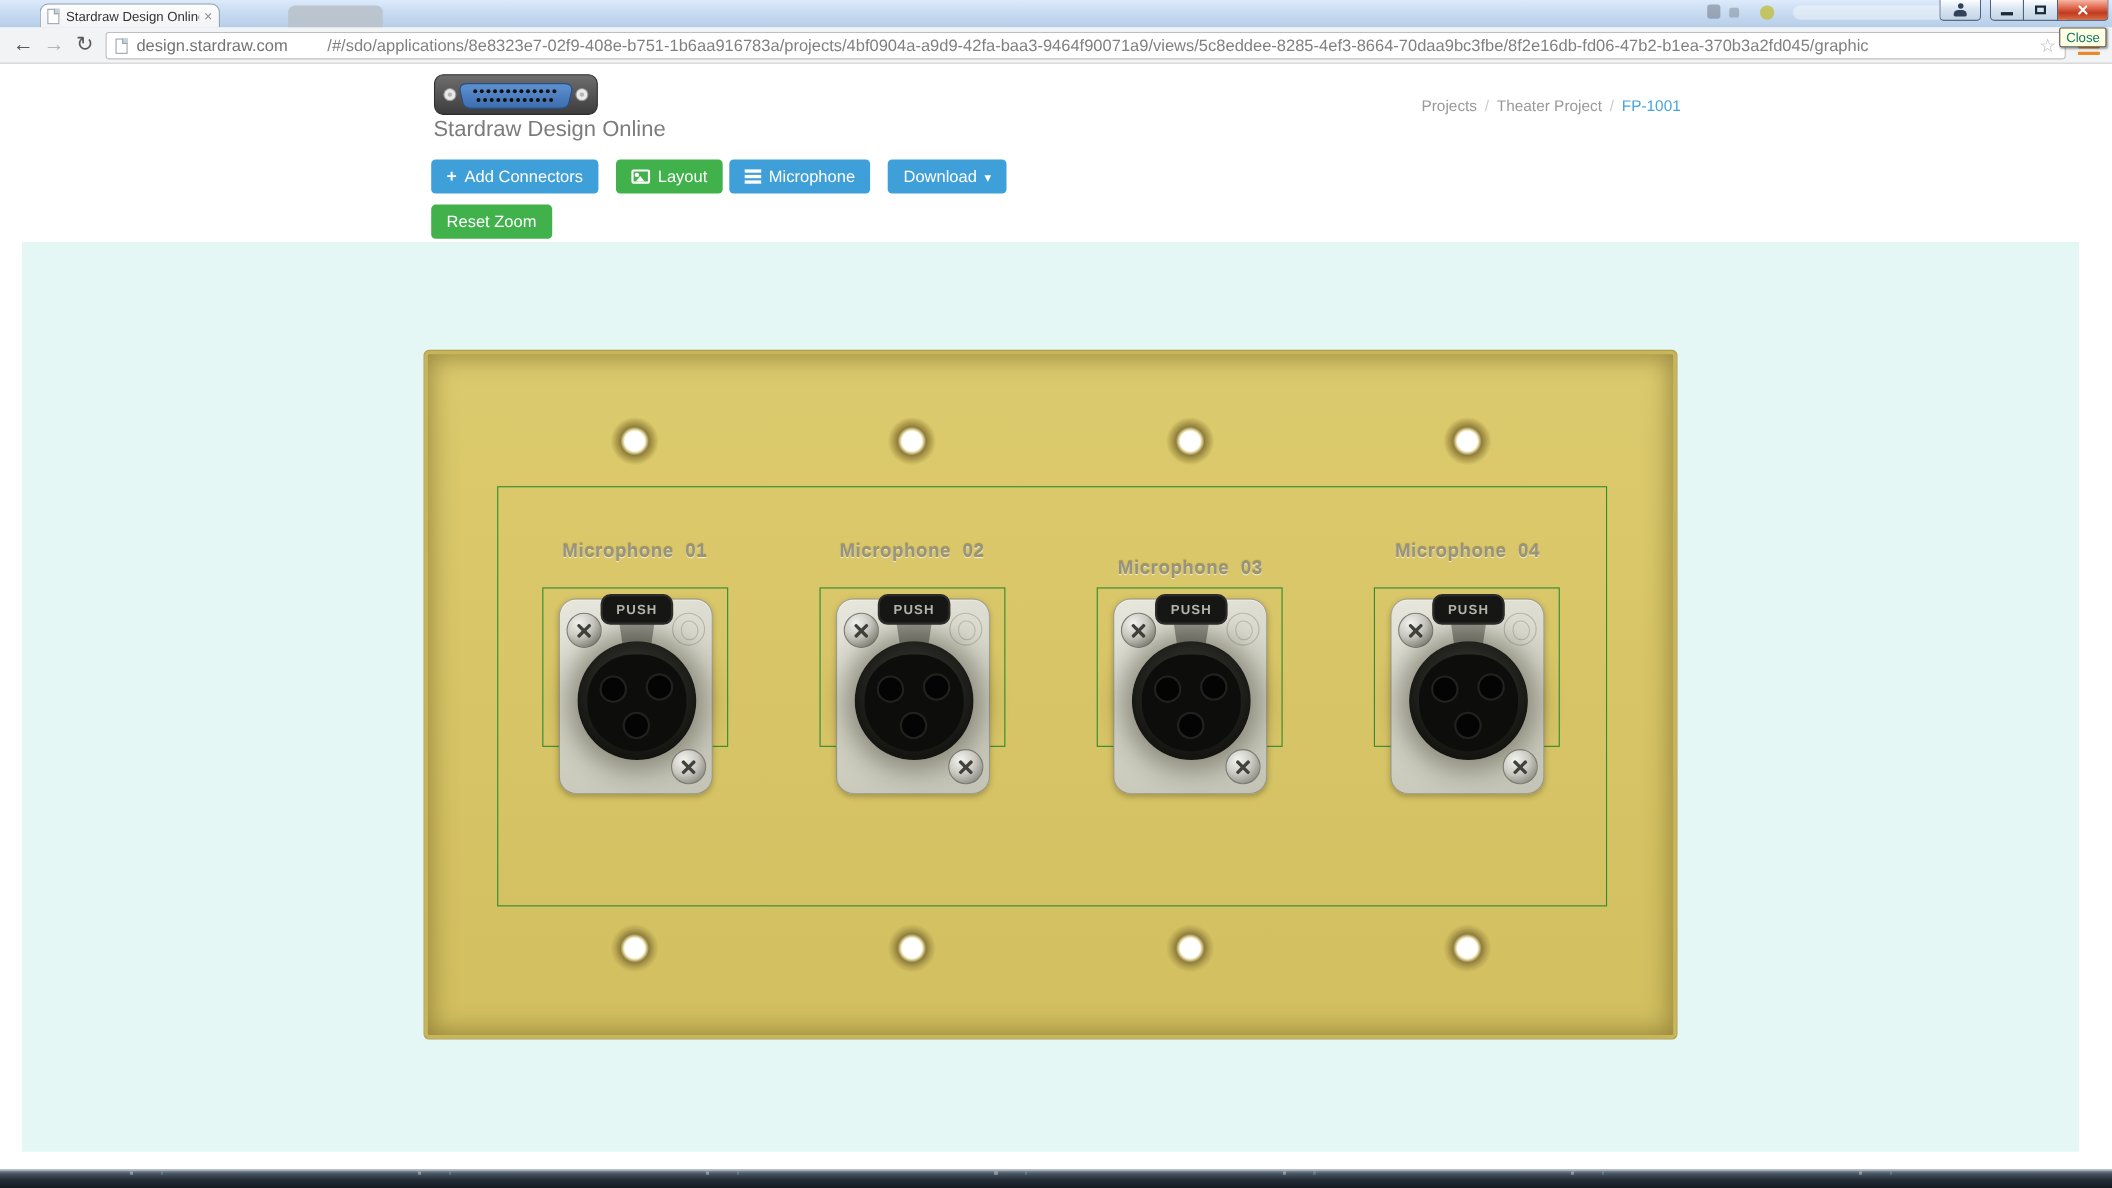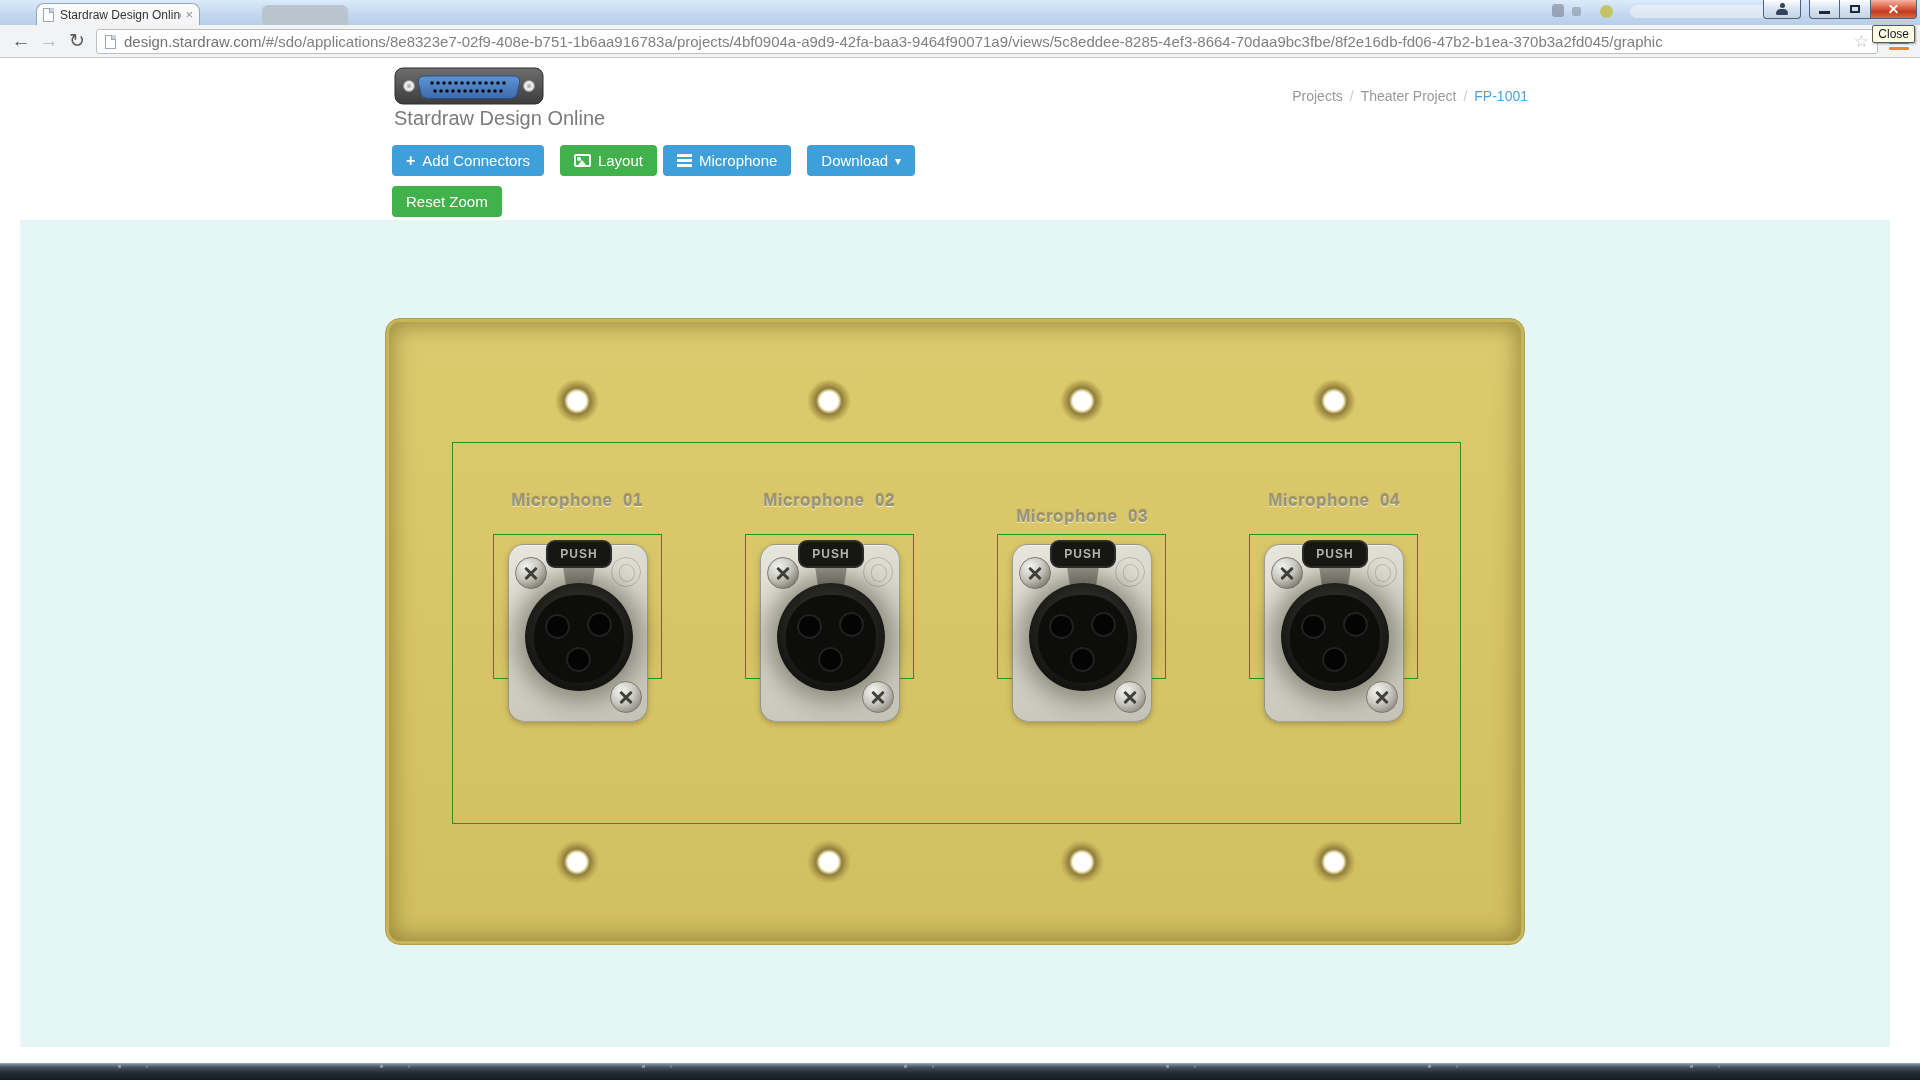--- a/index.html
+++ b/index.html
@@ -45,33 +45,33 @@
              width:11px; height:2.4px; background:#fff; border-radius:1px; }
   .glyph-x::before { transform:rotate(45deg);} .glyph-x::after { transform:rotate(-45deg);}
   .person-glyph { position:relative; width:12px; height:12px; }
   .person-glyph::before { content:""; position:absolute; left:3.5px; top:0; width:5px; height:5px;
              border-radius:50%; background:#31425a; }
   .person-glyph::after { content:""; position:absolute; left:0; top:5.5px; width:12px; height:6px;
              border-radius:6px 6px 2px 2px; background:#31425a; }
 
   .tooltip { position:absolute; right:5px; top:25px; z-index:50;
              background:#ffffe1; border:1px solid #5a5a5a; border-radius:2px;
-             font-size:12px; color:#0f172a; padding:1px 5px;
+             font-size:12px; color:#0f766e; padding:1px 5px;
              box-shadow:1px 1px 2px rgba(0,0,0,.35); }
 
   .toolbar { position:absolute; left:0; top:25px; width:1920px; height:33px;
              background:#f2f3f5; border-bottom:1px solid #c9c9c9; }
   .nav-ico { position:absolute; top:3px; font-size:19px; line-height:26px; width:26px;
              text-align:center; color:#5a5a5a; }
   .ico-back { left:8px; } .ico-fwd { left:36px; color:#b5b5b5; } .ico-refresh { left:64px; }
   .omnibox { position:absolute; left:96px; right:42px; top:4px; height:25px;
              background:#fff; border:1px solid #bfbfbf; border-radius:3px;
              display:flex; align-items:center; padding:0 8px; }
   .url-text { font-size:15px; white-space:nowrap; overflow:hidden; margin-left:8px; flex:1; }
-  .url-domain { color:#737373; } .url-path { color:#808080; }
+  .url-domain { color:#737373; } .url-path { color:#808080;margin-left:36px; }
   .star { font-size:17px; color:#b9b9b9; margin-left:8px; }
   .menu-btn { position:absolute; right:6px; top:6px; width:30px; height:22px;
              display:flex; flex-direction:column; justify-content:center; gap:3px; align-items:center; }
   .menu-btn i { display:block; width:20px; height:3.5px; background:#e8882a; border-radius:1px; }
 
   
   .page { position:absolute; left:0; top:58px; width:1920px; height:1022px; background:#fff; }
 
   .logo { position:absolute; left:394px; top:9px; }
   .app-title { position:absolute; left:394px; top:49px; font-size:20px; color:#7b7b7b; }
@@ -110,21 +110,21 @@
   .bars-ico { display:inline-flex; flex-direction:column; gap:2.5px; margin-right:7px; }
   .bars-ico i { width:15px; height:2.5px; background:#fff; }
   .gap-lg { margin-left:16px;align-items:center; } .gap-sm { margin-left:6px; }
   .reset-btn { position:absolute; left:392px; top:128px; }
 
   
   .canvas { position:absolute; left:20px; top:162px; width:1870px; height:827px;
             background:#e4f7f5; }
   .plate-panel { position:absolute; left:365px; top:98px; width:1140px; height:627px;
             background:linear-gradient(180deg,#dccb6e 0%,#d7c466 55%,#d2bf60 100%);
-            border:1px solid #b0a04e; border-radius:15px;
+            border:1px solid #b0a04e; border-radius:5px;
             box-shadow:inset 0 0 0 3px #c8b55a, inset 0 0 22px 6px rgba(90,75,20,.5); }
   .hole { position:absolute; width:44px; height:44px; border-radius:50%;
           background:radial-gradient(circle,#ffffff 0 9px,#efe6b5 10px,#8f7e3c 13px,#bba853 18px,rgba(214,195,100,0) 22px); }
   .boundary { position:absolute; left:66px; top:123px; width:1009px; height:382px;
           border:1px solid #2e8b2e; }
   .conn-label { position:absolute; top:172px; width:220px; text-align:center;
           font-size:17px; font-weight:bold; letter-spacing:.5px; color:#97937f; white-space:pre;
           text-shadow:0 1px 1px rgba(255,250,225,.85), 0 -1px 1px rgba(80,70,30,.45); }
   .conn-box { position:absolute; top:215px; width:169px; height:145px; border:1px solid #2e8b2e; }
   .cl-1 { left:81px; } .cl-2 { left:333px; } .cl-3 { left:586px;margin-top:16px; } .cl-4 { left:838px; }

